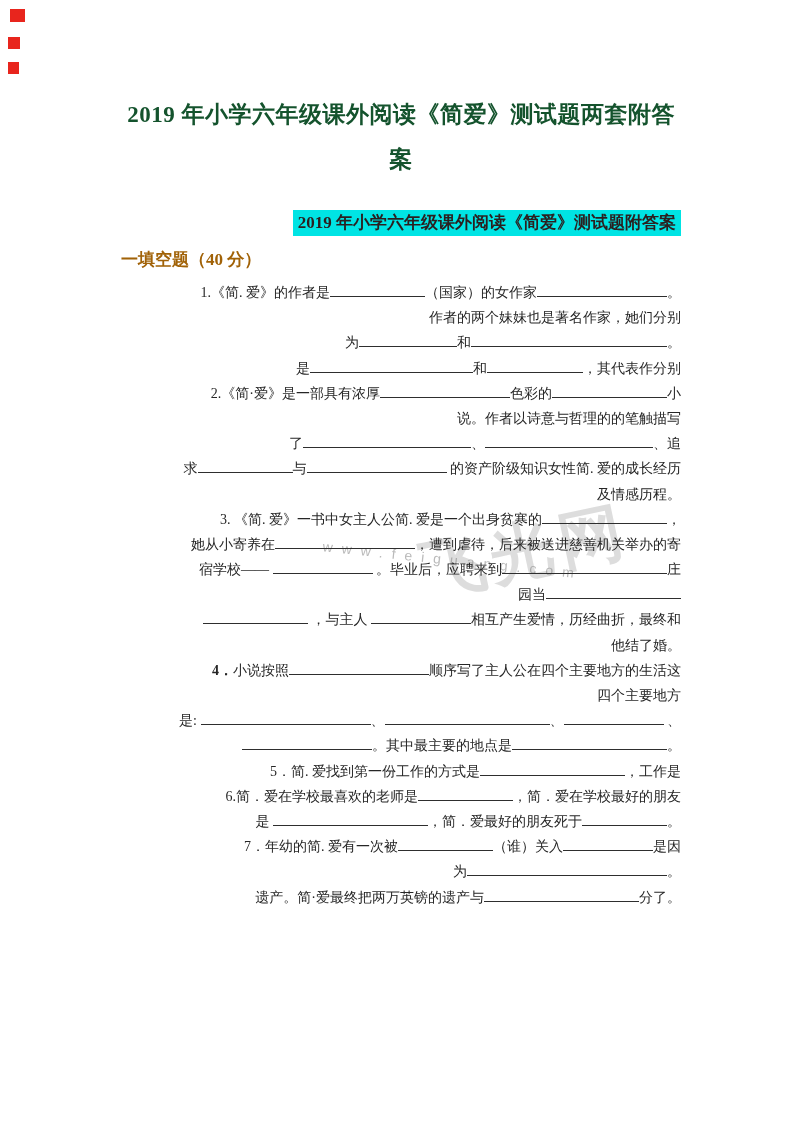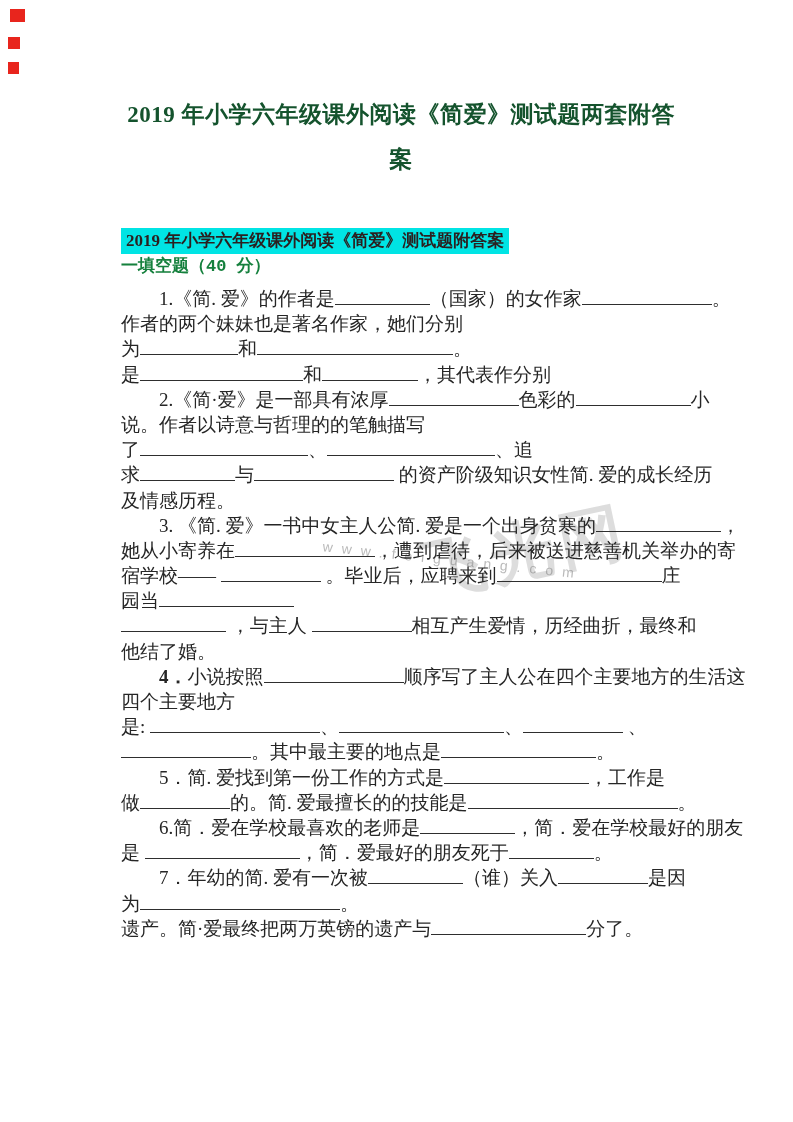--- a/index.html
+++ b/index.html
@@ -13,29 +13,29 @@
   .mark1 { left:10px; top:9px;  width:15px; height:13px; }
   .mark2 { left:8px;  top:37px; width:12px; height:12px; }
   .mark3 { left:8px;  top:62px; width:11px; height:12px; }
 
   .content { position:absolute; left:121px; top:0; width:560px; z-index:1; }
 
   .title {
     margin-top:92px; text-align:center; font-weight:bold;
     font-size:23px; line-height:45px; color:#14532d; letter-spacing:0.5px;
   }
-  .subtitle-row { margin-top:46px; text-align:left; }
+  .subtitle-row { margin-top:28px; text-align:right; }
   .subtitle {
     display:inline-block; background:#00e4e4; color:#2b1f1f;
     font-weight:bold; font-size:17px; line-height:24px; padding:1px 5px;
   }
-  .section { font-weight:bold; font-size:17px; color:#15803d;font-family:Liberation Mono, monospace; }
+  .section { margin-top:12px; font-weight:bold; font-size:17px; color:#a16207; }
 
   .lines { margin-top:9px; }
-  .line { height:25.2px; line-height:25.2px; font-size:19px; white-space:nowrap; }
+  .line { height:25.2px; line-height:25.2px; font-size:14px; white-space:nowrap;text-align:right; }
   .line .b { font-weight:bold; }
   .blank {
     display:inline-block; border-bottom:1px solid #2e2e2e; height:14px;
     vertical-align:baseline;
   }
 
   .watermark { position:absolute; z-index:0; pointer-events:none; }
   .wm-brand {
     position:absolute; left:420px; top:508px; font-size:64px; font-weight:bold;
     color:rgba(150,150,150,0.32); letter-spacing:6px; white-space:nowrap;
@@ -89,21 +89,20 @@
         <div class="line"><span>她从小寄养在</span><span class="blank" style="width: 140px;"></span><span>，遭到虐待，后来被送进慈善机关举办的寄</span></div>
         <div class="line"><span>宿学校—— </span><span class="blank" style="width: 100px;"></span><span> 。毕业后，应聘来到</span><span class="blank" style="width: 165px;"></span><span>庄</span></div>
         <div class="line"><span>园当</span><span class="blank" style="width: 135px;"></span></div>
         <div class="line"><span class="blank" style="width: 105px;"></span><span> ，与主人 </span><span class="blank" style="width: 100px;"></span><span>相互产生爱情，历经曲折，最终和</span></div>
         <div class="line"><span>他结了婚。</span></div>
         <div class="line"><span>　　</span><span class="b">4．</span><span>小说按照</span><span class="blank" style="width: 140px;"></span><span>顺序写了主人公在四个主要地方的生活这</span></div>
         <div class="line"><span>四个主要地方</span></div>
         <div class="line"><span>是: </span><span class="blank" style="width: 170px;"></span><span>、</span><span class="blank" style="width: 165px;"></span><span>、</span><span class="blank" style="width: 100px;"></span><span> 、</span></div>
         <div class="line"><span class="blank" style="width: 130px;"></span><span>。其中最主要的地点是</span><span class="blank" style="width: 155px;"></span><span>。</span></div>
         <div class="line"><span>　　5．简. 爱找到第一份工作的方式是</span><span class="blank" style="width: 145px;"></span><span>，工作是</span></div>
-        <div class="line"><span>做</span><span class="blank" style="width: 90px;"></span><span>的。简. 爱最擅长的的技能是</span><span class="blank" style="width: 210px;"></span><span>。</span></div>
         <div class="line"><span>　　6.简．爱在学校最喜欢的老师是</span><span class="blank" style="width: 95px;"></span><span>，简．爱在学校最好的朋友</span></div>
         <div class="line"><span>是 </span><span class="blank" style="width: 155px;"></span><span>，简．爱最好的朋友死于</span><span class="blank" style="width: 85px;"></span><span>。</span></div>
         <div class="line"><span>　　7．年幼的简. 爱有一次被</span><span class="blank" style="width: 95px;"></span><span>（谁）关入</span><span class="blank" style="width: 90px;"></span><span>是因</span></div>
         <div class="line"><span>为</span><span class="blank" style="width: 200px;"></span><span>。</span></div>
         <div class="line"><span>遗产。简·爱最终把两万英镑的遗产与</span><span class="blank" style="width: 155px;"></span><span>分了。</span></div>
       </div>
   </div>
 
 </div>
 

